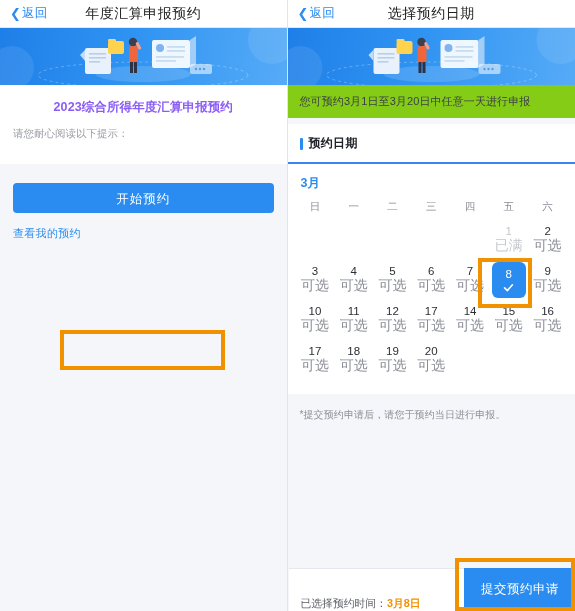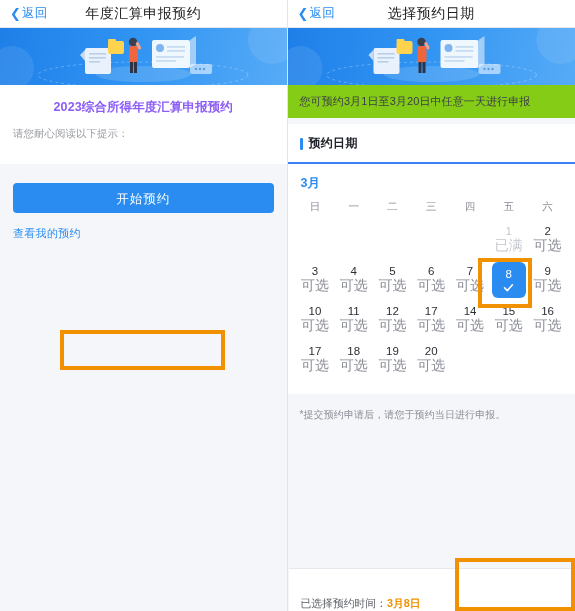--- a/index.html
+++ b/index.html
@@ -478,19 +478,20 @@
           <div class="day empty"></div>
           <div class="day empty"></div>
           <div class="day empty"></div>
         </div>
     </div>
 
     <div class="foot-note">*提交预约申请后，请您于预约当日进行申报。</div>
 
     <div class="bottom-bar">
       <span class="sel-text"><span>已选择预约时间：</span><span class="val">3月8日</span></span>
+      <button class="btn-submit">提交预约申请</button>
     </div>
   </div>
 
   <div class="hl hl-start"></div>
   <div class="hl hl-day8"></div>
   <div class="hl hl-submit"></div>
 </div>
 
 </body></html>

